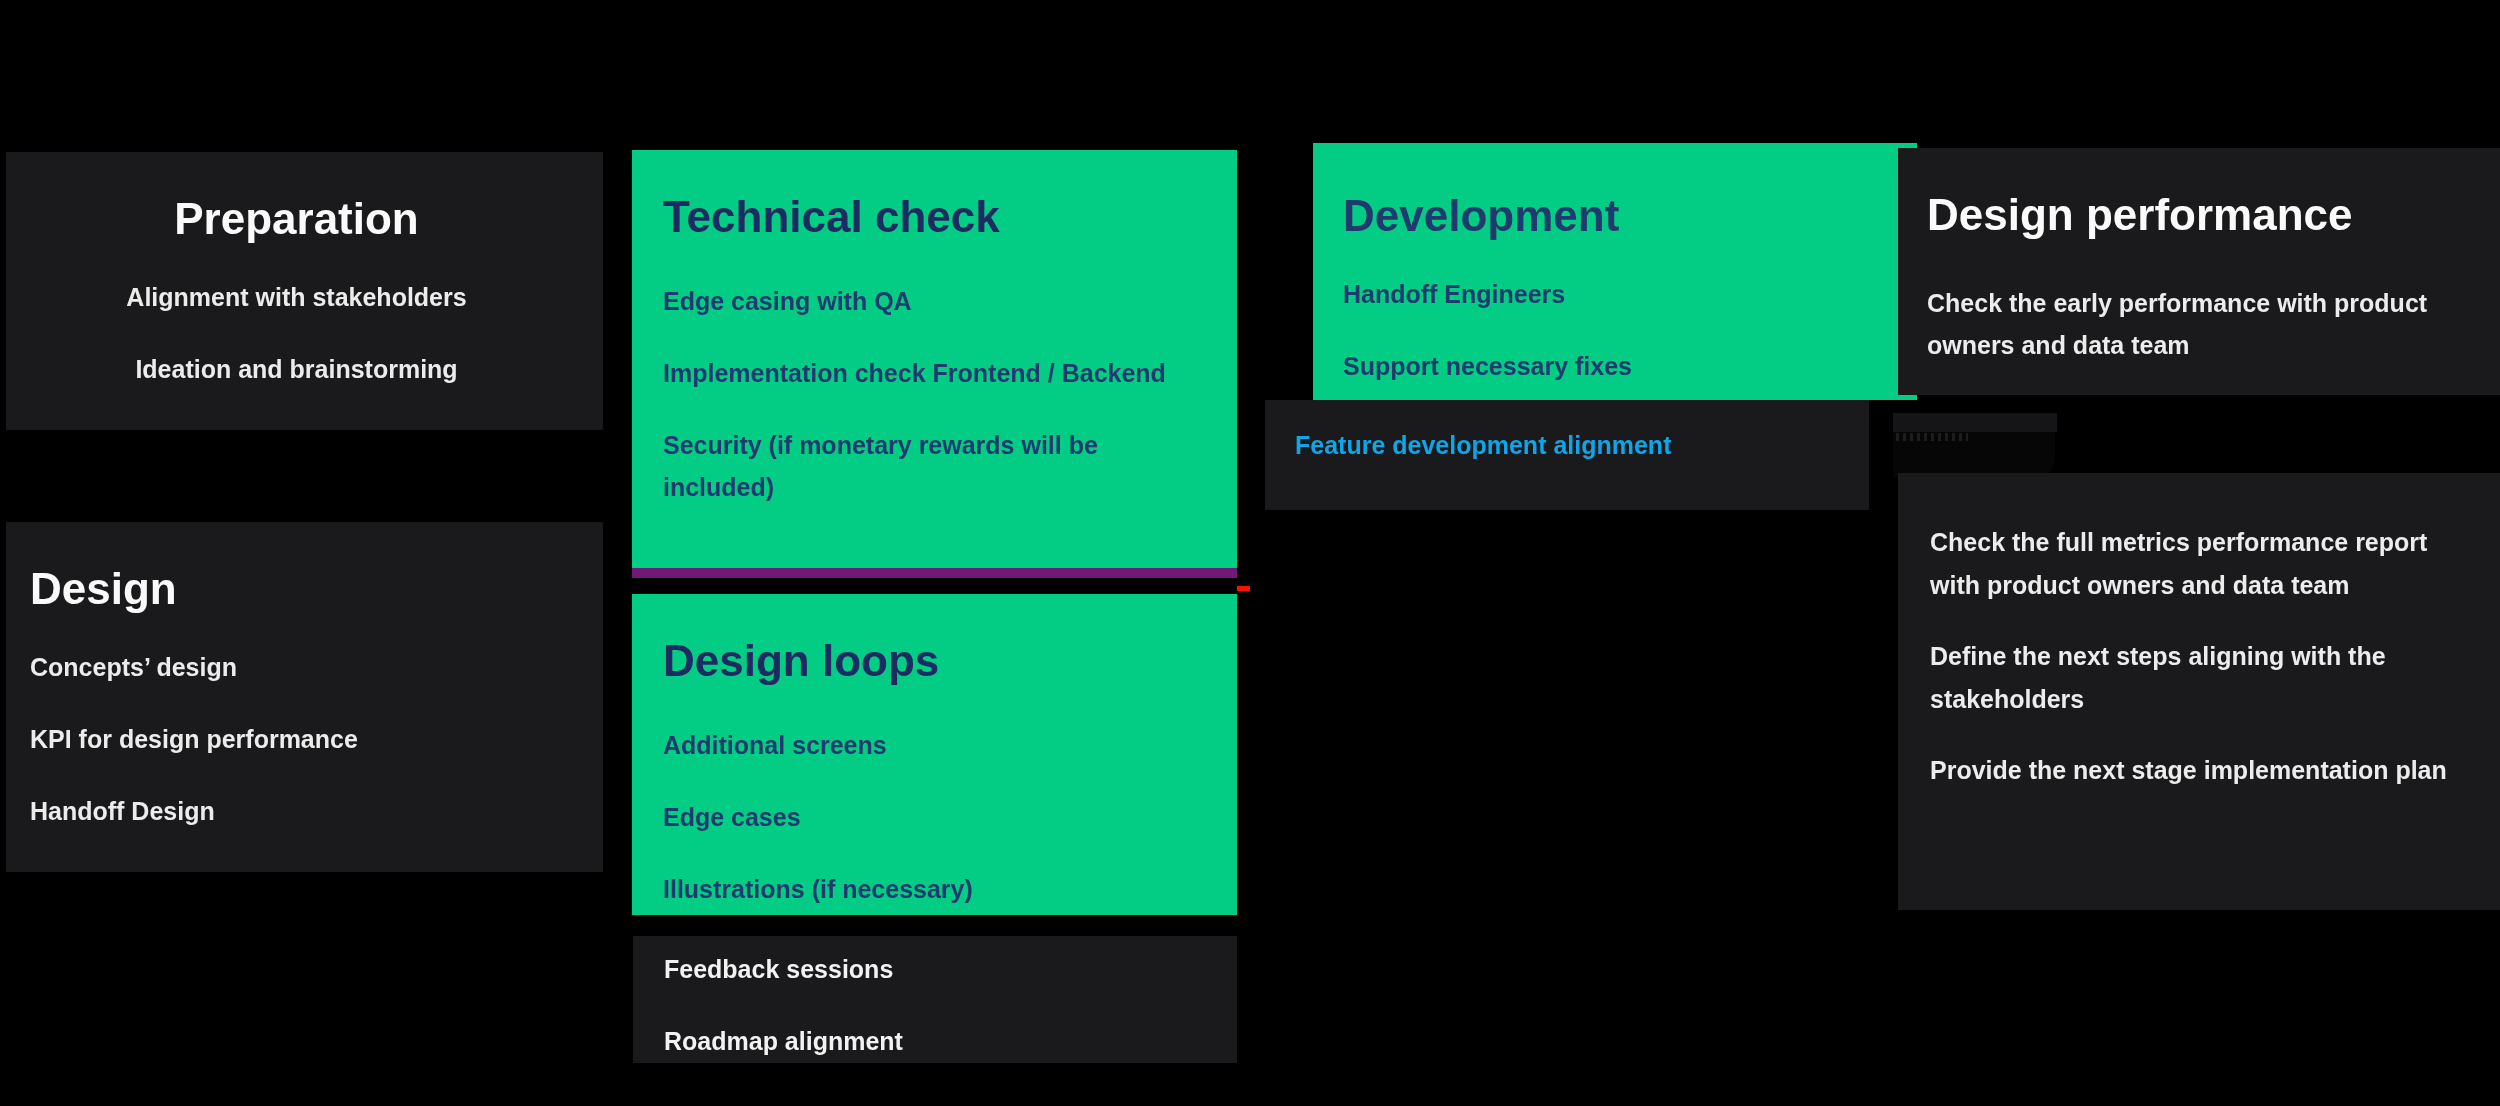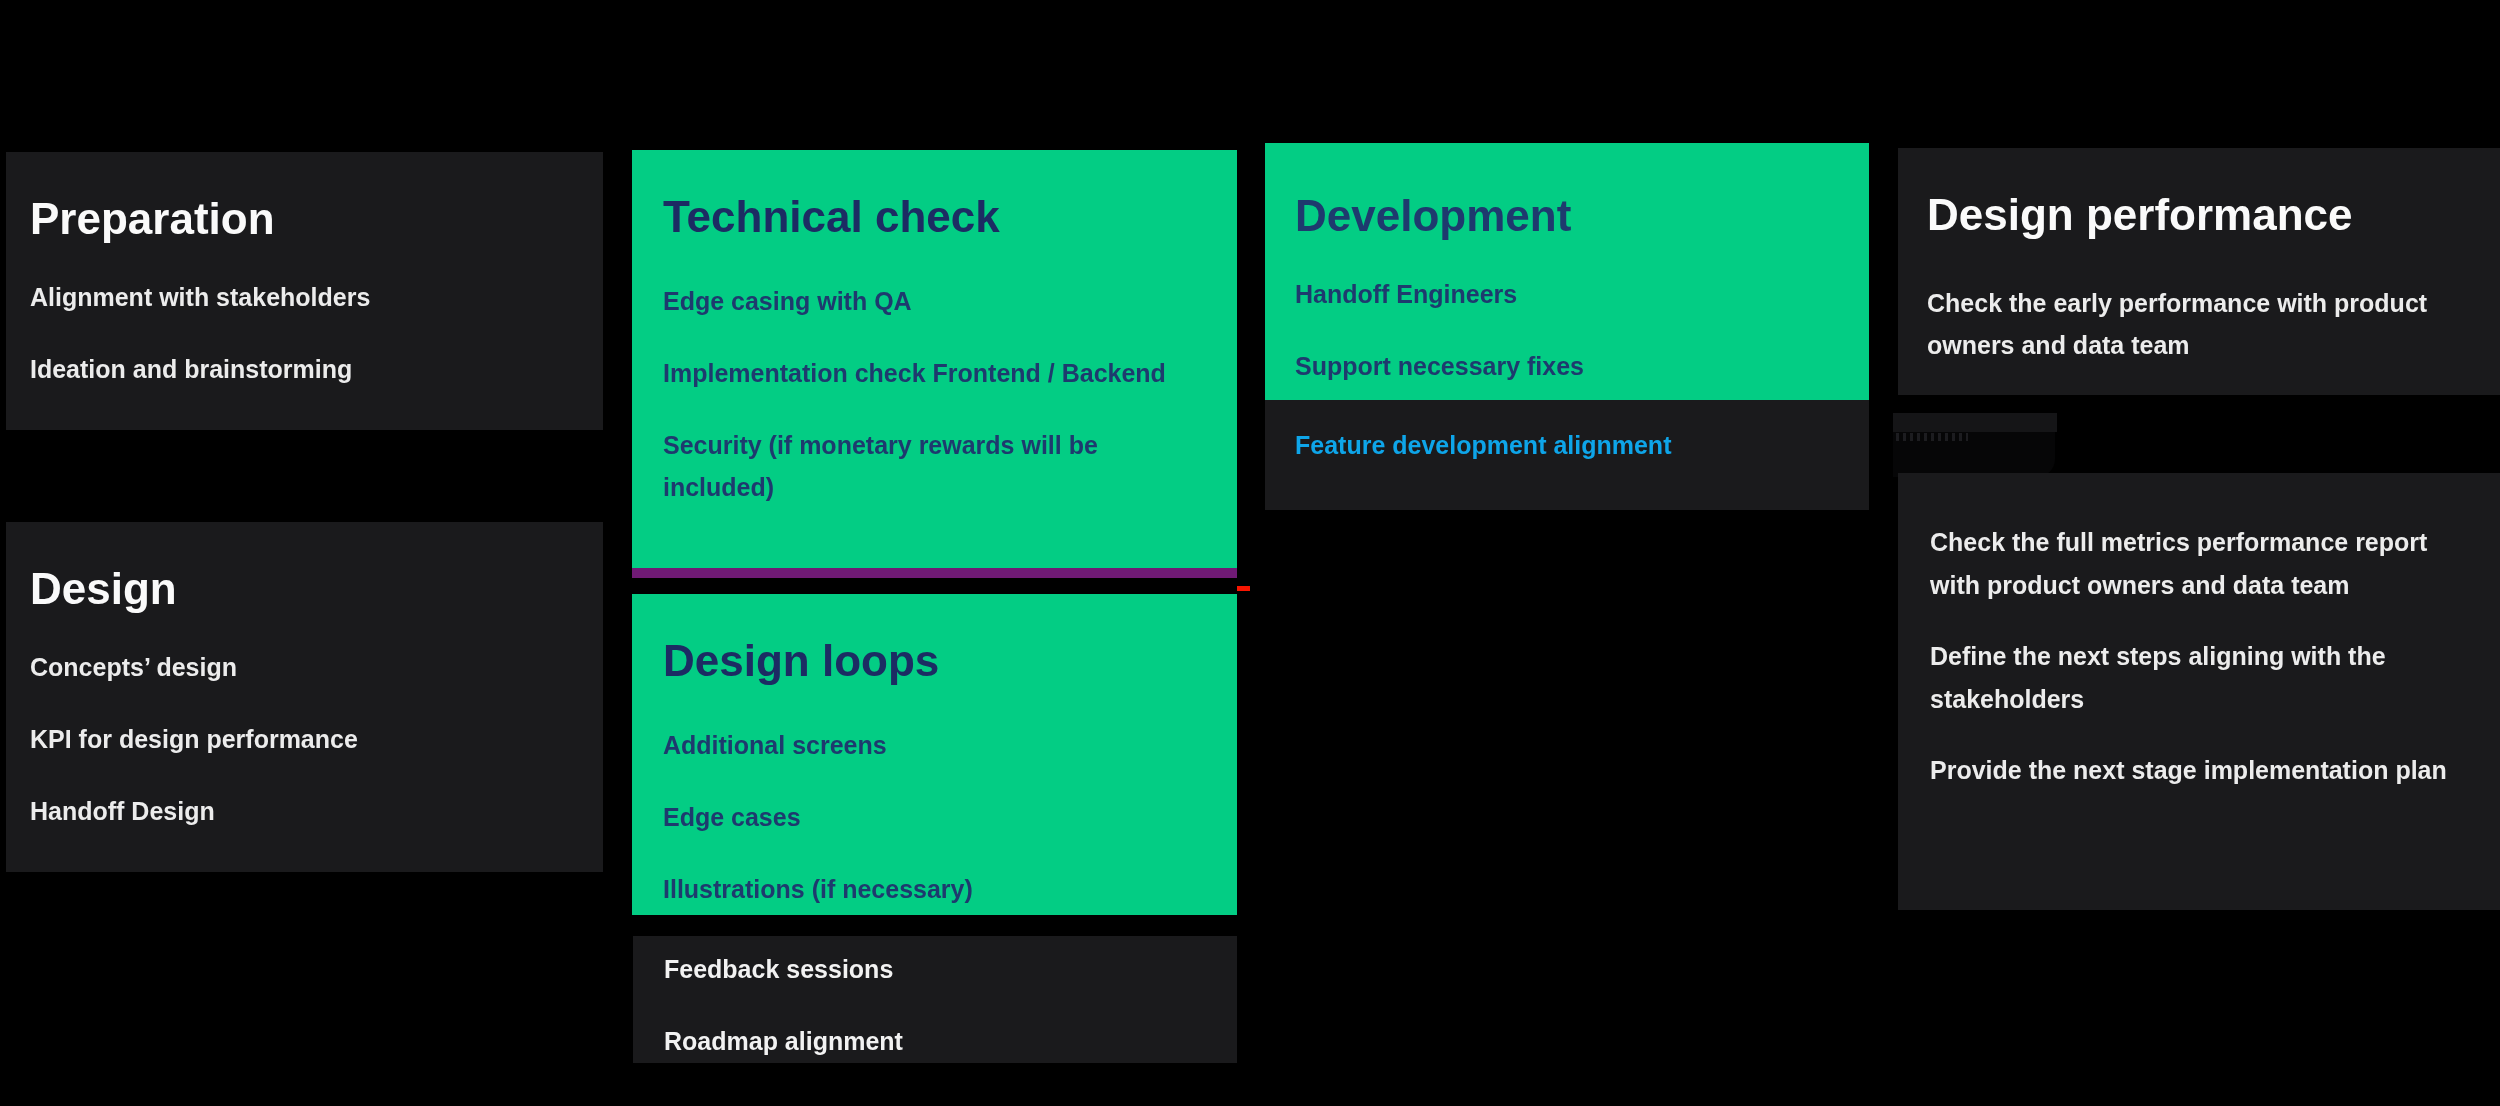--- a/index.html
+++ b/index.html
@@ -40,20 +40,21 @@
     margin: 0 0 30px 0;
     font-size: 25px;
     line-height: 42px;
     font-weight: 700;
   }
 
   
   #card-preparation {
     left: 6px; top: 152px; width: 597px; height: 278px;
     padding: 40px 40px 4px 24px;
+    text-align: center;
   }
   #card-design {
     left: 6px; top: 522px; width: 597px; height: 350px;
     padding: 40px 40px 0 24px;
   }
 
   
   #card-technical-check {
     left: 632px; top: 150px; width: 605px; height: 428px;
     padding: 40px 38px 0 31px;
@@ -81,20 +82,21 @@
     left: 1265px; top: 143px; width: 604px; height: 367px;
     padding: 0;
     background: transparent;
   }
   #card-development .green-section {
     box-sizing: border-box;
     width: 100%; height: 257px;
     background: #03cd84;
     color: #1e3a6e;
     padding: 46px 38px 12px 30px;
+    margin-left: 48px;
   }
   #card-development .dark-section {
     box-sizing: border-box;
     width: 100%; height: 110px;
     background: #1a1a1c;
     color: #0ea5e9;
     padding: 24px 38px 0 30px;
   }
 
   

